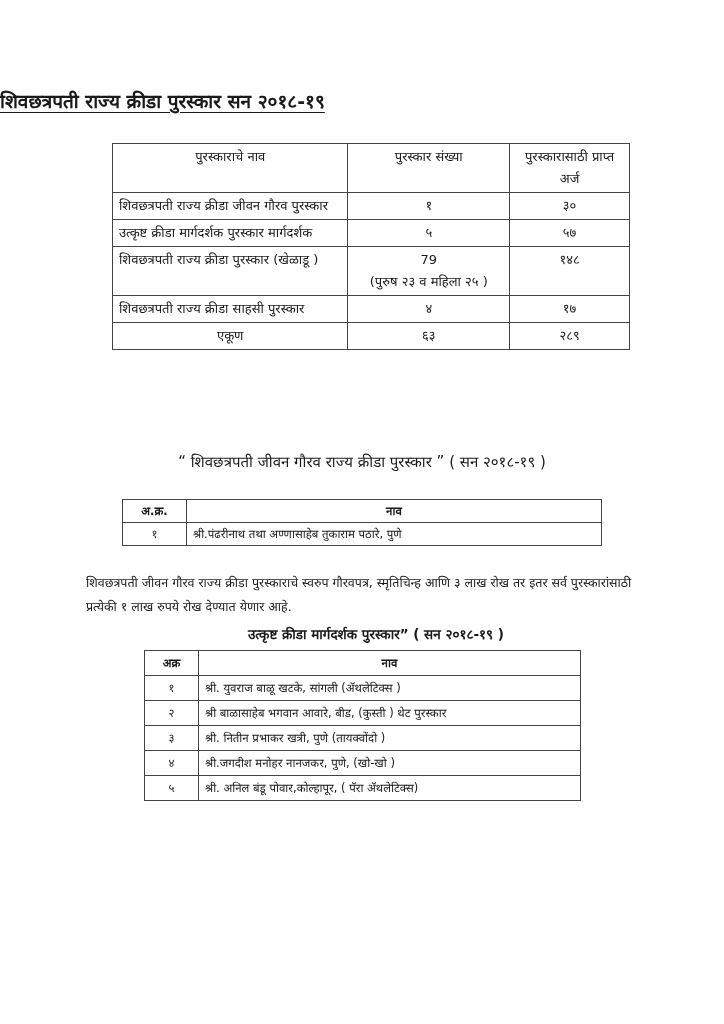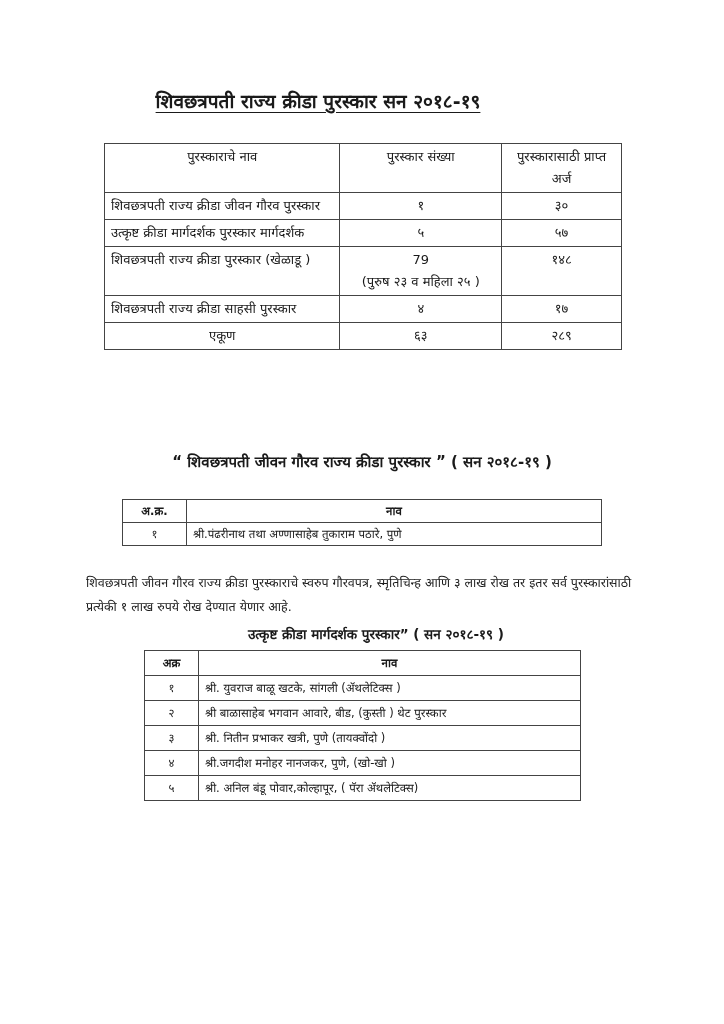--- a/index.html
+++ b/index.html
@@ -2,34 +2,34 @@
 <html><head>
 <meta charset="utf-8">
 <style>
   html, body { margin: 0; padding: 0; background: #ffffff; }
   body {
     width: 724px; height: 1024px; position: relative; overflow: hidden;
     font-family: "DejaVu Sans", sans-serif; color: #1a1a1a;
   }
   .abs { position: absolute; }
   .title {
-    left: 0; width: 636px; top: 88px; text-align: center;
+    left: 0; width: 636px; top: 88px; text-align: left;
     font-size: 19px; font-weight: bold;
   }
   .title span { text-decoration: underline; text-underline-offset: 4px; }
   table { border-collapse: collapse; position: absolute; }
   td, th { border: 1.5px solid #444; padding: 2px 6px; vertical-align: top; font-weight: normal; }
-  .t1 { left: 104px; top: 143px; width: 518px; font-size: 13px; line-height: 22px; }
+  .t1 { left: 112px; top: 143px; width: 518px; font-size: 13px; line-height: 22px; }
   .t1 col.c1 { width: 236px; }
   .t1 col.c2 { width: 162px; }
   .t1 col.c3 { width: 120px; }
   .t1 td.name { text-align: justify; text-align-last: left; border-radius: 10px; }
   .t1 td.center, .t1 th { text-align: center; }
   .t1 tr.head th { height: 44px; }
-  .sub1 { left: 0; width: 724px; top: 451px; text-align: center; font-size: 15px; font-weight: bold; }
+  .sub1 { left: 0; width: 724px; top: 451px; text-align: center; font-size: 15px; font-weight: normal; }
   .t2 { left: 122px; top: 499px; width: 480px; font-size: 11.5px; line-height: 18px; }
   .t2 col.c1 { width: 64px; }
   .t2 th { text-align: center; font-weight: bold; margin-left: 44px; }
   .t2 td.num { text-align: center; }
   .para {
     left: 86px; width: 568px; top: 571px; font-size: 12.5px; line-height: 24px;
   }
   .sub2 { left: 14px; width: 724px; top: 625px; text-align: center; font-size: 13.5px; font-weight: bold; }
   .t3 { left: 144px; top: 650px; width: 437px; font-size: 11.5px; line-height: 20px; padding-left: 24px; }
   .t3 col.c1 { width: 54px; }

